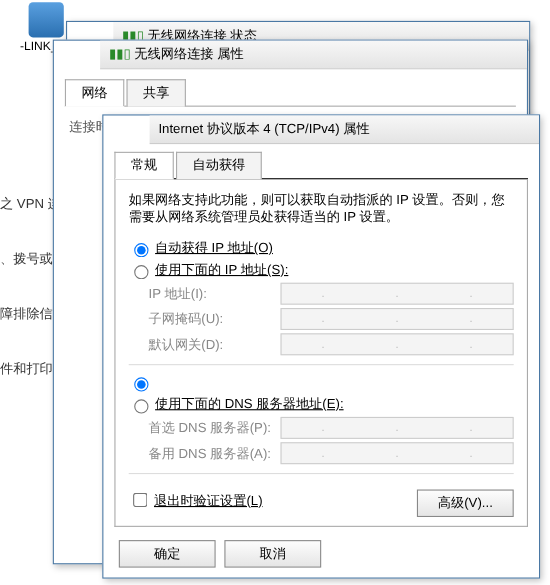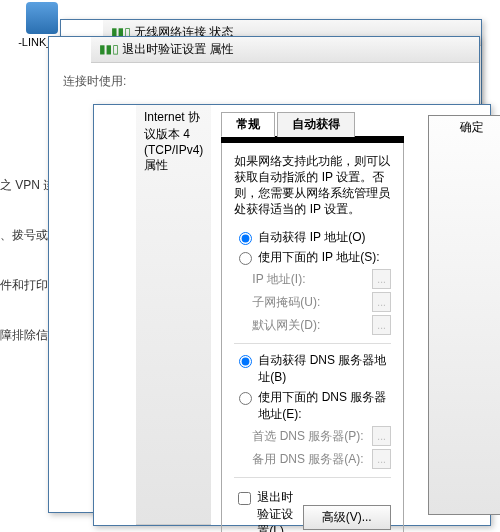--- a/index.html
+++ b/index.html
@@ -92,43 +92,44 @@
   #win2 .inner-line {
     margin: 10px 14px;
     color: #555;
   }
 
   
   #win3 {
     top: 104px; left: 93px;
     width: 396px; height: 420px;
     display: flex;
+    flex-direction: column;
   }
   #win3 .body {
     flex: 1;
     padding: 6px 10px 2px 10px;
   }
   #win3 .tabstrip {
-    border-bottom: 7px solid #000000;
-    display: flex;
-    font-weight: bold;
+    border-bottom: 1px solid #000000;
+    display: flex;
   }
   #win3 .tabcontent {
     border: 1px solid #aaa;
     border-top: none;
     padding: 10px 12px 8px 12px;
   }
   .helptext {
     line-height: 16px;
     margin-bottom: 12px;
   }
   .radio-row, .check-row {
     display: flex;
-    align-items: flex-start;
+    align-items: flex-end;
     margin: 3px 0;
+    text-decoration: underline;
   }
   .radio-row input, .check-row input { margin-right: 6px; }
   .field-row {
     display: flex;
     align-items: center;
     margin: 3px 0 3px 18px;
     color: #888;
   }
   .field-row label {
     width: 120px;
@@ -175,35 +176,39 @@
 <body>
 
 <div class="desktop-icon">
   <span class="icon"></span>
   <div class="label">-LINK_A9</div>
 </div>
 
 <div class="bg-list">
   <div>之 VPN 连排</div>
   <div>、拨号或</div>
+  <div>障排除信</div>
   <div>件和打印</div>
-  <div>障排除信</div>
 </div>
 
 <div id="win1" class="win">
   <div class="titlebar">
     <span style="color:#2a8a2a">▮▮▯</span>
     <span>无线网络连接  状态</span>
   </div>
 </div>
 
 <div id="win2" class="win">
   <div class="titlebar">
     <span style="color:#2a8a2a">▮▮▯</span>
-    <span>退出时验证设置 属性</span>
+    <span>无线网络连接 属性</span>
+  </div>
+  <div class="tabstrip">
+    <div class="tab active">网络</div>
+    <div class="tab">共享</div>
   </div>
   <div class="inner-line">连接时使用:</div>
 </div>
 
 <div id="win3" class="win">
   <div class="titlebar">
     <span>Internet 协议版本 4 (TCP/IPv4) 属性</span>
   </div>
   <div class="body">
     <div class="tabstrip">
@@ -244,21 +249,20 @@
             <span>.</span>
             <span>.</span>
             <span>.</span>
           </div>
       </div>
 
       <div class="sep"></div>
 
       <div class="radio-row">
         <input type="radio" name="dnsmode" checked="" style="">
-        <label>自动获得 DNS 服务器地址(B)</label>
       </div>
       <div class="radio-row">
         <input type="radio" name="dnsmode" style="">
         <label>使用下面的 DNS 服务器地址(E):</label>
       </div>
       <div class="field-row">
         <label>首选 DNS 服务器(P):</label>
         <div class="ipbox">
             <span>.</span>
             <span>.</span>

